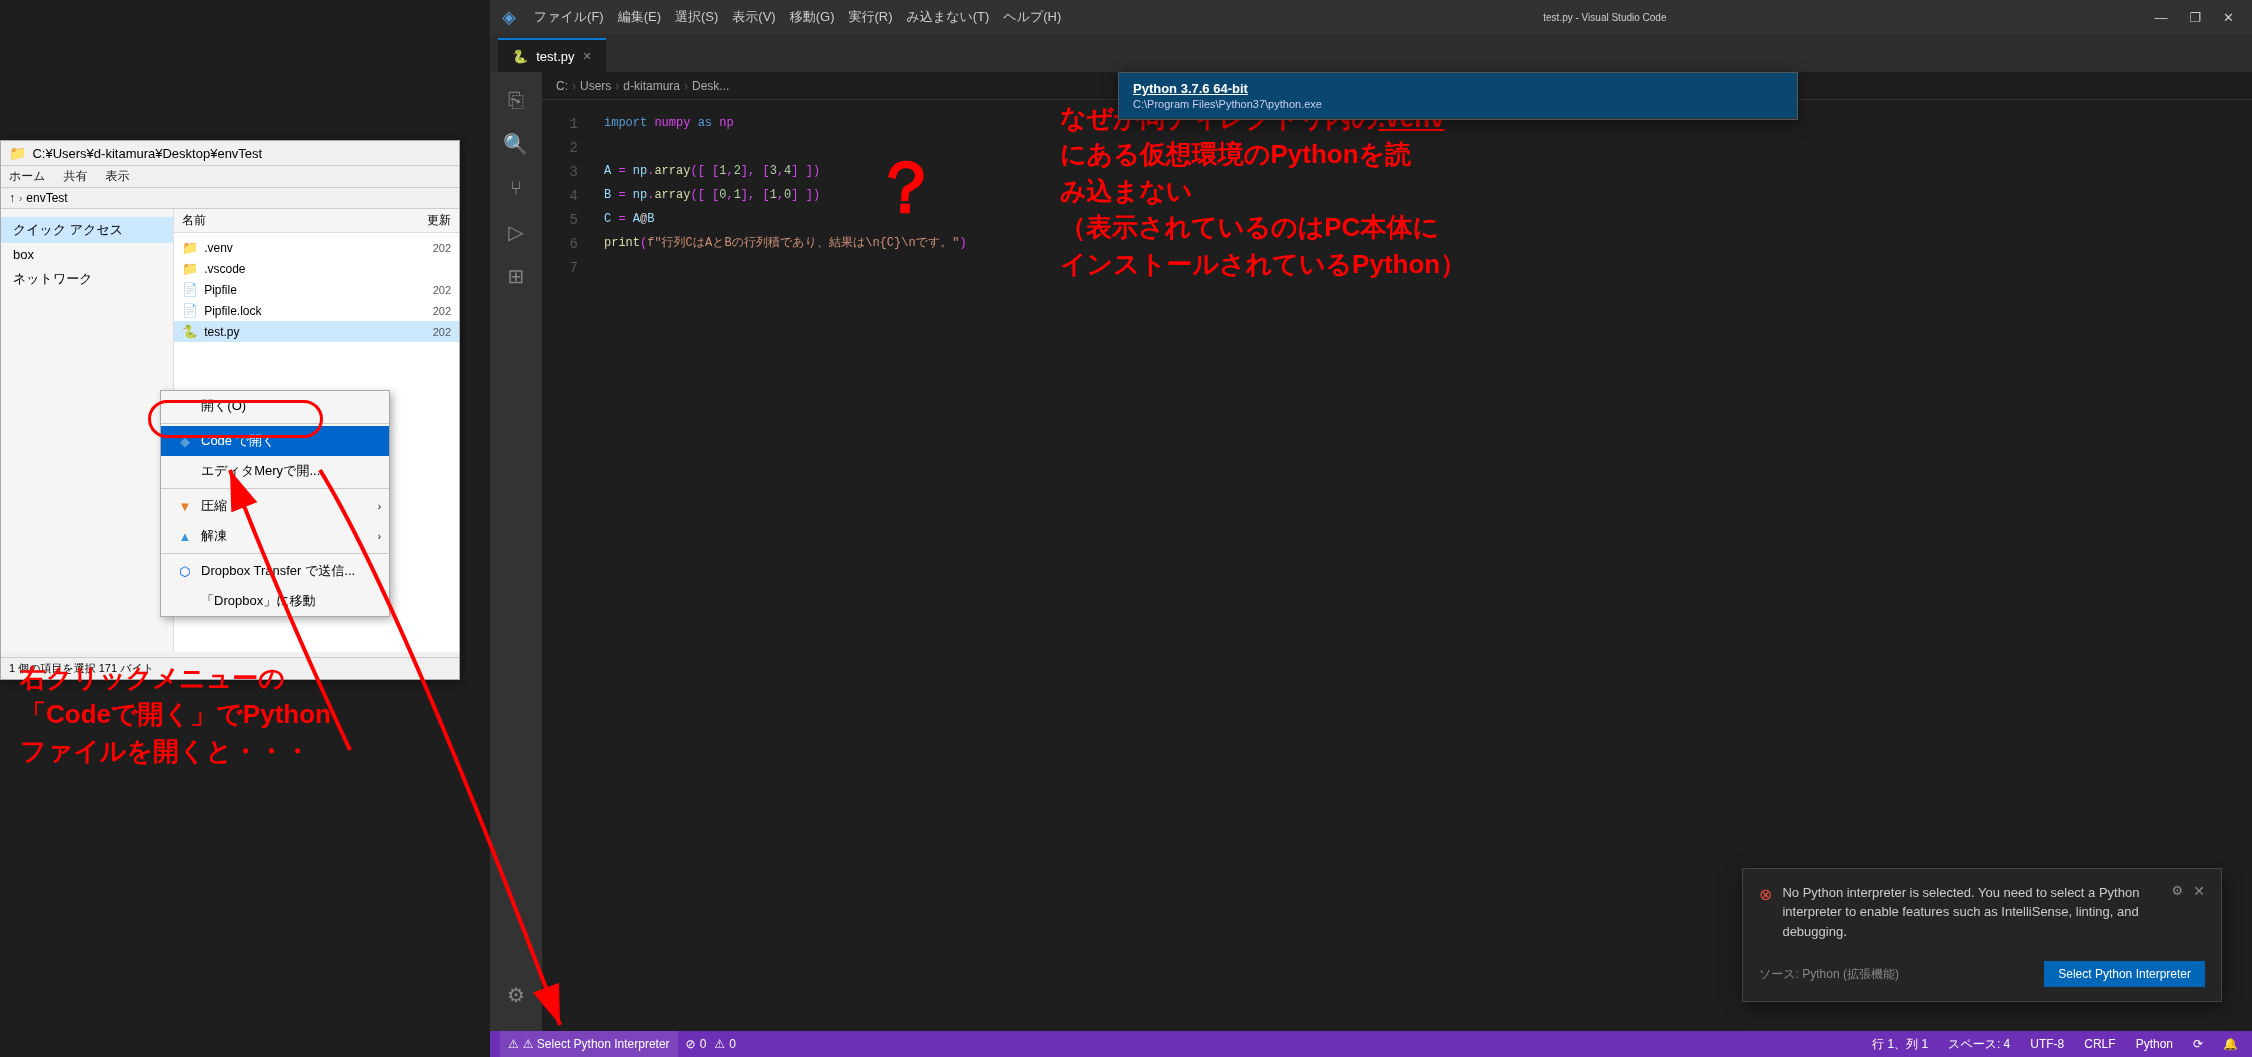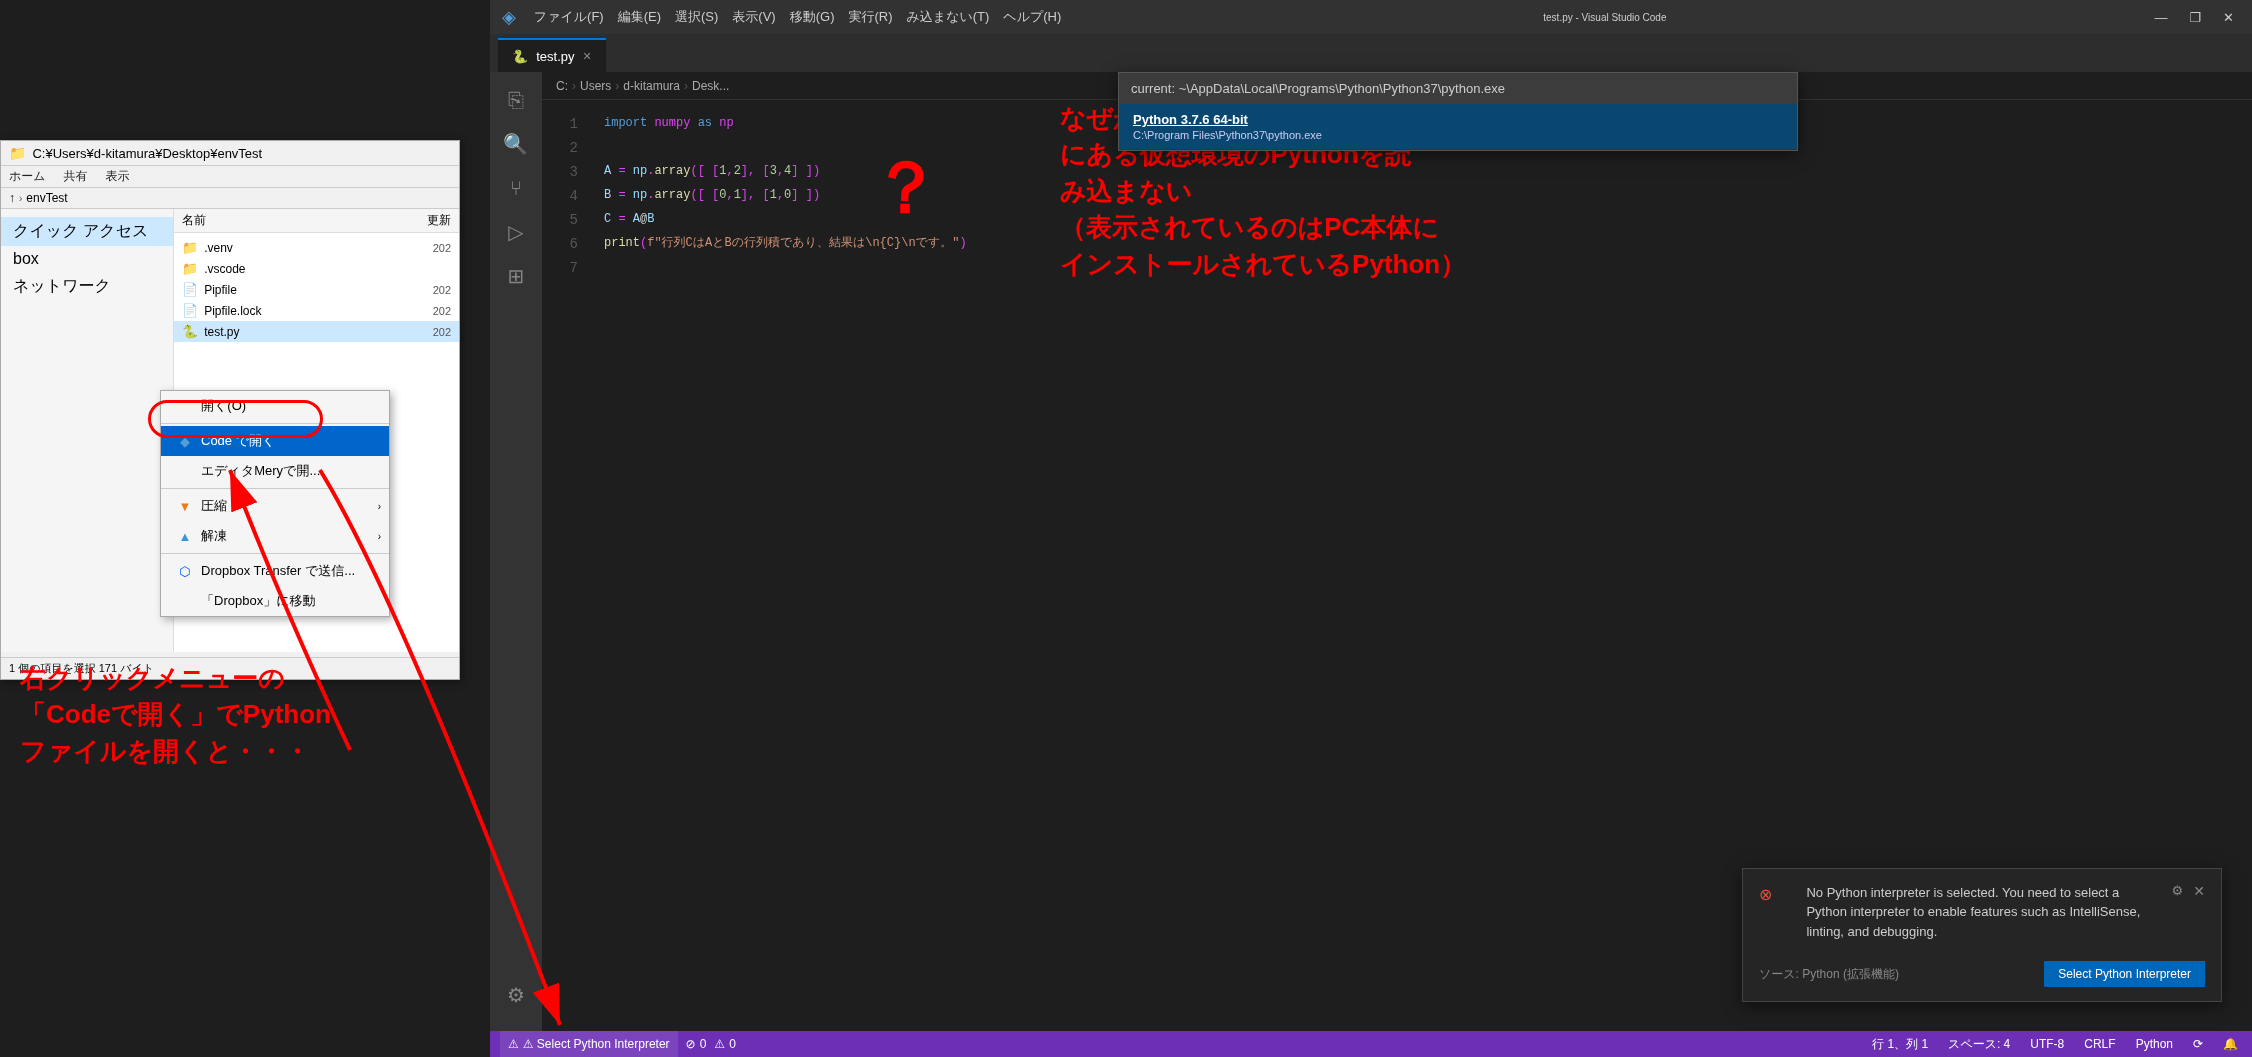--- a/index.html
+++ b/index.html
@@ -54,21 +54,21 @@
     .explorer-breadcrumb .arrow { font-size: 10px; color: #555; }
     .explorer-main {
       display: flex;
       height: calc(100% - 95px);
     }
     .explorer-sidebar {
       width: 173px;
       background: #f5f5f5;
       border-right: 1px solid #ddd;
       padding: 8px 0;
-      font-size: 16px;
+      font-size: 13px;
     }
     .explorer-sidebar-item {
       padding: 4px 12px;
       cursor: pointer;
       white-space: nowrap;
       overflow: hidden;
       text-overflow: ellipsis;
     }
     .explorer-sidebar-item.highlight { background: #cce8ff; }
     .explorer-content {
@@ -423,21 +423,21 @@
       font-size: 13px;
       color: #ccc;
     }
     .notification-header {
       display: flex;
       align-items: flex-start;
       gap: 10px;
       margin-bottom: 8px;
     }
     .notification-icon { color: #e74c3c; font-size: 16px; margin-top: 2px; }
-    .notification-text { flex: 1; line-height: 1.5; margin-left: 24px; }
+    .notification-text { flex: 1; line-height: 1.5; }
     .notification-close { color: #888; cursor: pointer; font-size: 14px; }
     .notification-footer {
       display: flex;
       align-items: center;
       justify-content: space-between;
       margin-top: 20px;
     }
     .notification-source { color: #888; font-size: 12px; }
     .notification-btn {
       background: #0066b8;
@@ -688,23 +688,20 @@
           <div class="code-line">
             <span class="fn">print</span><span class="plain">(</span><span class="str">f"行列CはAとBの行列積であり、結果は\n{C}\nです。"</span><span class="plain">)</span>
           </div>
           <div class="code-line"></div>
         </div>
       </div>
     </div>
   </div>
 
   <div class="interpreter-dropdown">
-    <div class="interpreter-input-row">
-      <input class="interpreter-input" readonly="" style="color: rgb(204, 204, 204); background: rgb(60, 60, 60); width: 100%; border: none; outline: none; font-size: 13px; padding: 4px;" value="current: ~\AppData\Local\Programs\Python\Python37\python.exe">
-    </div>
     <div class="interpreter-option selected">
       <div class="interpreter-option-title">Python 3.7.6 64-bit</div>
       <div class="interpreter-option-path">C:\Program Files\Python37\python.exe</div>
     </div>
   </div>
 
   <div class="notification-panel">
     <div class="notification-header">
       <span class="notification-icon">⊗</span>
       <span class="notification-text">No Python interpreter is selected. You need to select a Python interpreter to enable features such as IntelliSense, linting, and debugging.</span>

